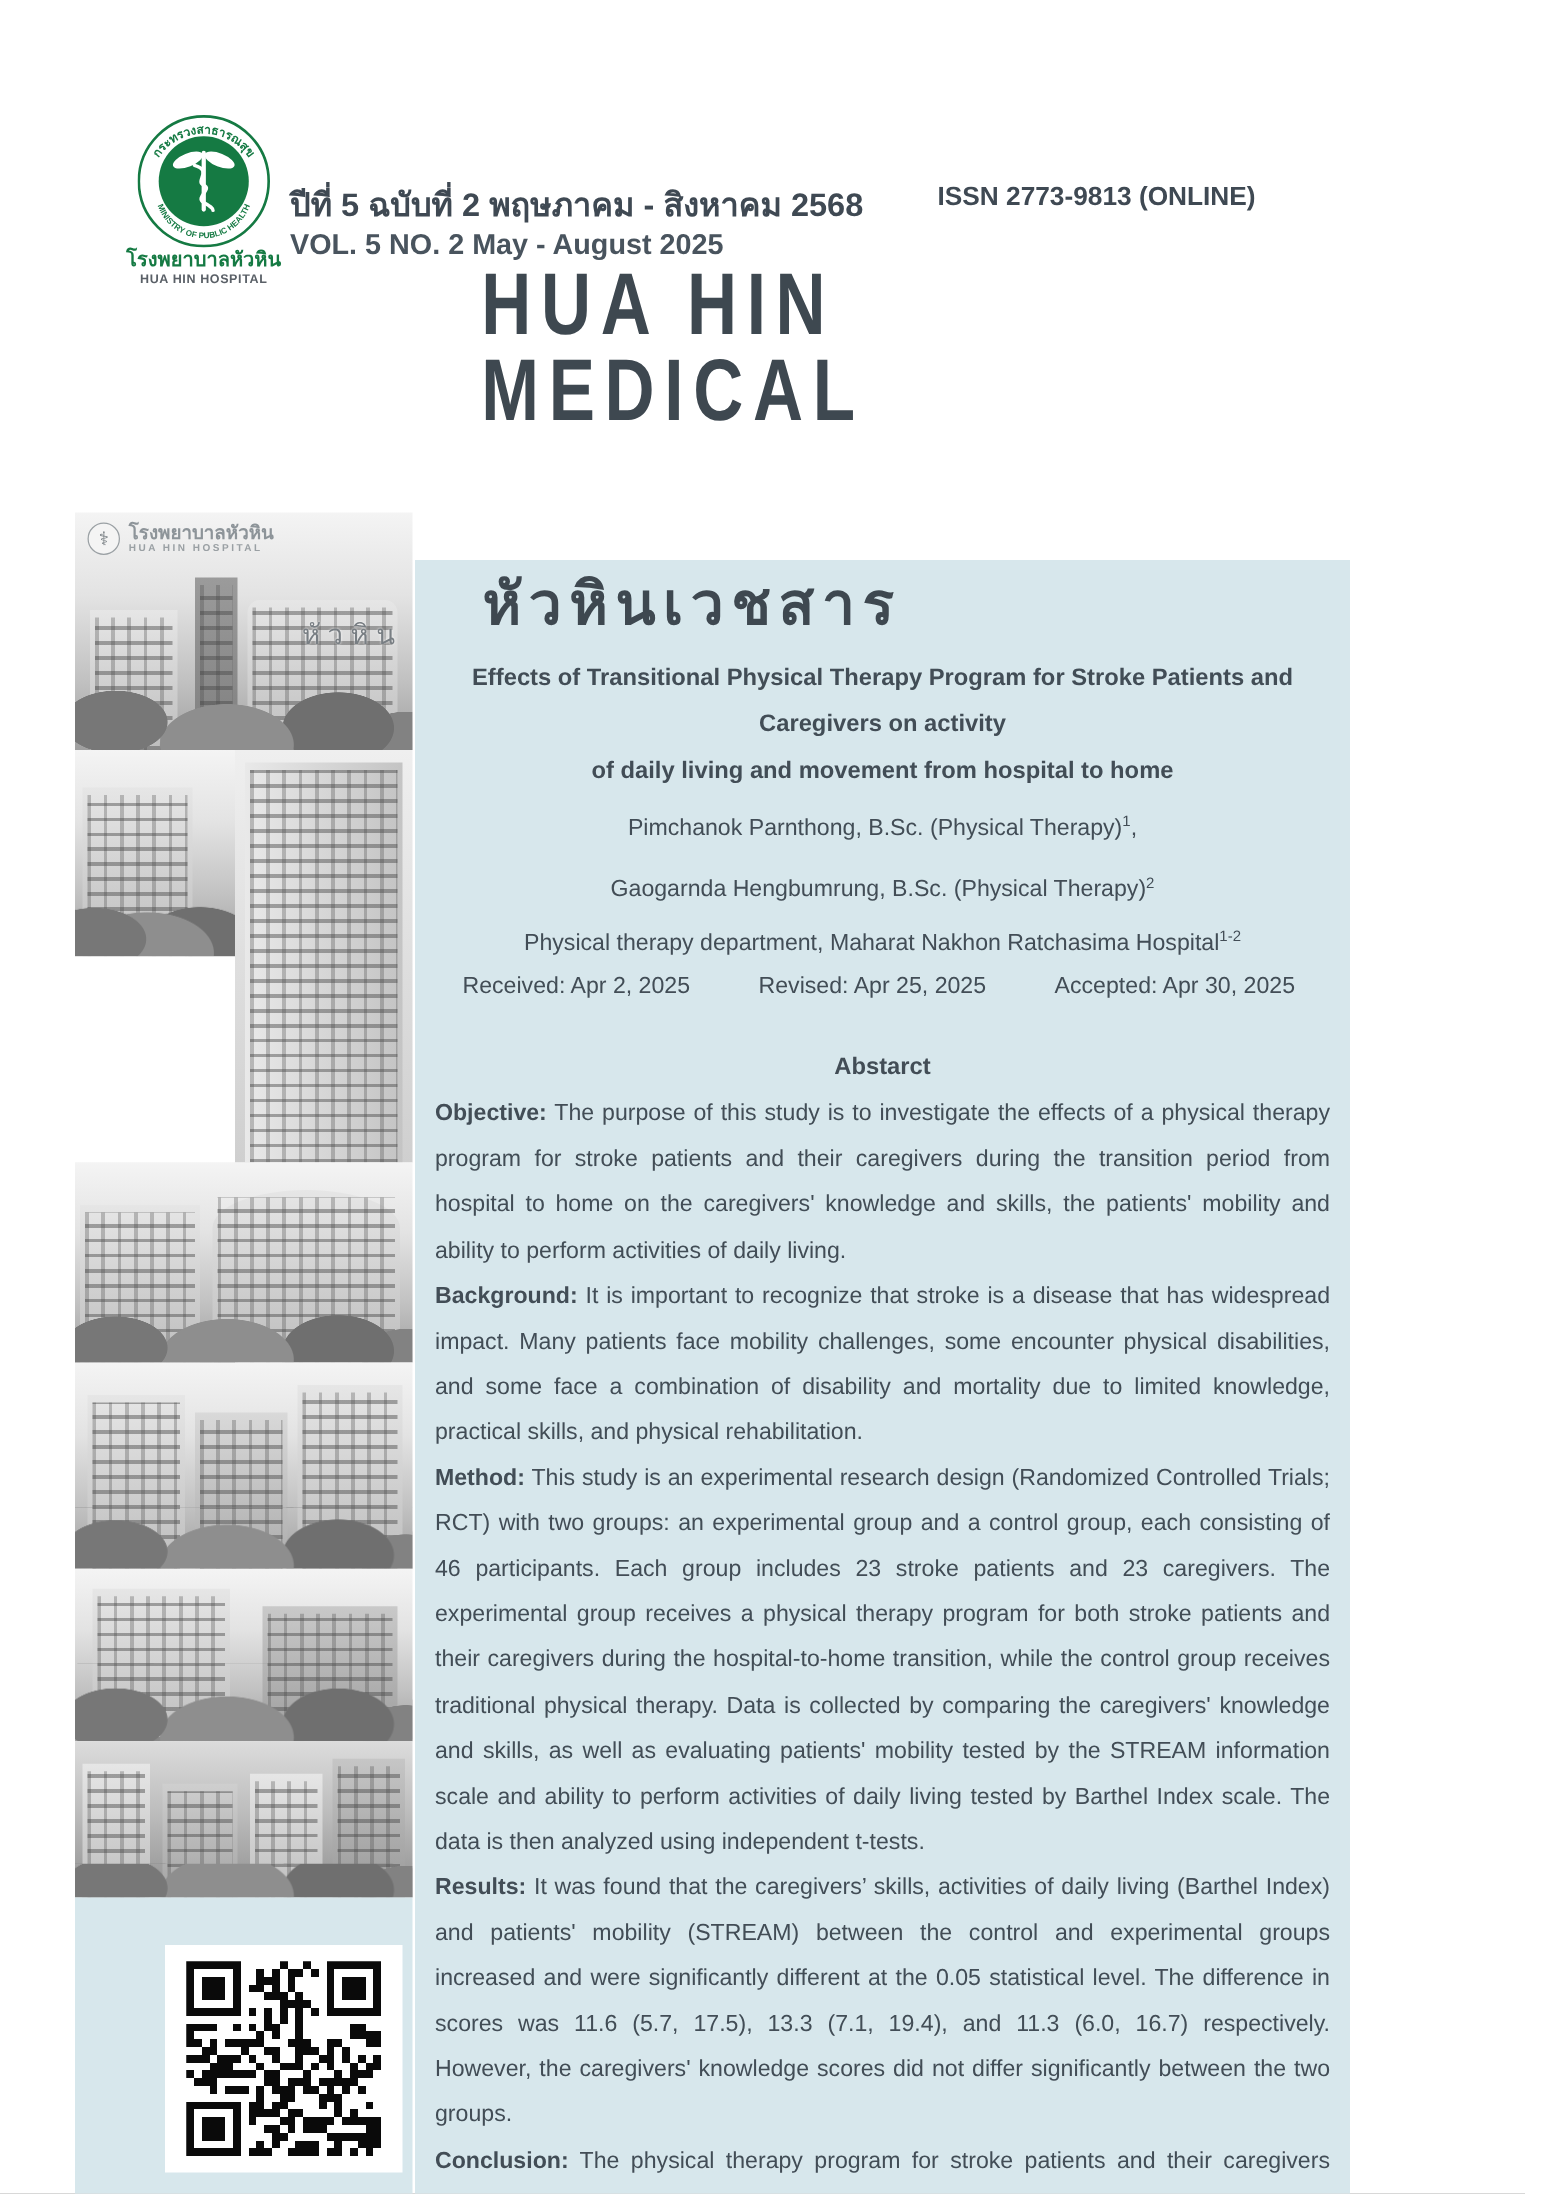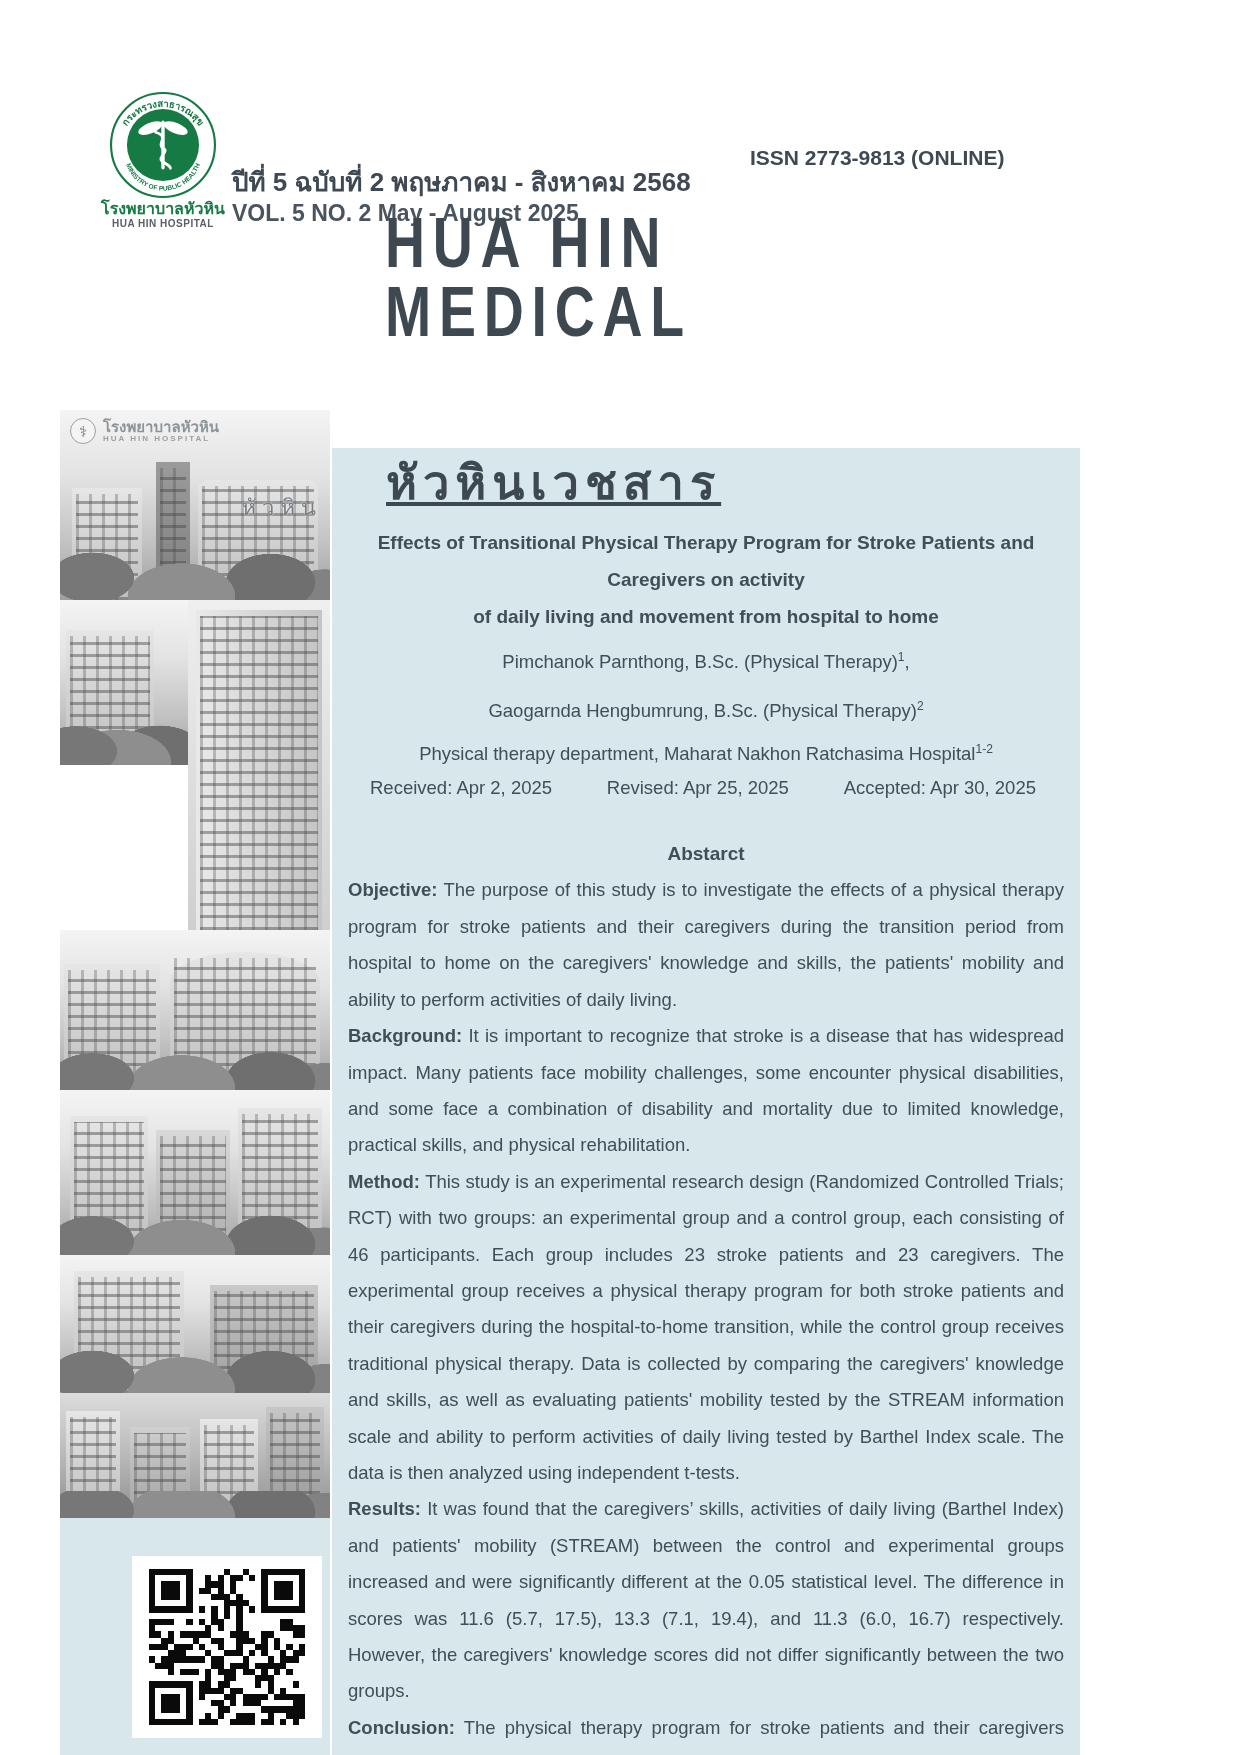--- a/index.html
+++ b/index.html
@@ -12,21 +12,21 @@
   body{background:#888;font-family:"Liberation Sans","DejaVu Sans",sans-serif;}
   .page{position:relative;width:1241px;height:1755px;background:#ffffff;margin:0 auto;overflow:hidden;}
 
   
   .logo-block{position:absolute;left:78px;top:92px;width:170px;text-align:center;}
   .logo-svg{display:block;margin:0 auto;}
   .logo-caption-thai{font-size:16px;font-weight:bold;color:var(--logo-green);line-height:18px;margin-top:2px;}
   .logo-caption-en{font-size:10px;font-weight:bold;color:#5a6067;letter-spacing:.5px;line-height:12px;}
 
   .issue-block{position:absolute;left:232px;top:148px;}
-  .issue-thai{font-size:26px;font-weight:bold;color:var(--ink);line-height:32px;margin-top:18px;}
+  .issue-thai{font-size:26px;font-weight:bold;color:var(--ink);line-height:32px;}
   .issue-en{font-size:23px;font-weight:bold;color:#49545e;line-height:30px;}
 
   .issn{position:absolute;left:750px;top:146px;font-size:21px;font-weight:bold;color:var(--ink);}
 
   
   .masthead{position:absolute;left:385px;top:208px;z-index:3;}
   .masthead .line{display:block;height:69px;}
   .masthead .line span{display:inline-block;font-size:66px;font-weight:bold;color:#3e4850;
       letter-spacing:.14em;transform:scaleX(.84) scaleY(1.06);transform-origin:left top;line-height:66px;}
 
@@ -52,21 +52,21 @@
       letter-spacing:6px;z-index:2;text-shadow:0 0 2px #ffffff;}
   .mosaic{display:grid;grid-template-columns:128px 142px;}
   .qr-panel{height:299px;background:var(--panel-blue);position:relative;}
   .qr-box{position:absolute;left:72px;top:38px;width:190px;height:182px;background:#ffffff;
       display:flex;align-items:center;justify-content:center;}
   .qr-box svg{display:block;}
 
   
   .panel{position:absolute;left:332px;top:448px;width:748px;min-height:1244px;background:var(--panel-blue);
       padding:6px 16px 10px 16px;z-index:1;}
-  .jt-thai{font-size:47px;font-weight:bold;color:#3e4850;line-height:58px;margin-left:38px;letter-spacing:6px;text-decoration:underline;}
+  .jt-thai{font-size:47px;font-weight:bold;color:#3e4850;line-height:58px;margin-left:38px;letter-spacing:6px;}
   .paper-title{margin-top:12px;text-align:center;font-weight:bold;font-size:19px;color:var(--body-ink);}
   .paper-title .t-line{display:block;line-height:37px;}
   .author-line{text-align:center;font-size:18.5px;color:var(--body-ink);line-height:44px;}
   .author-line sup,.affiliation sup{font-size:12px;}
   .affiliation{text-align:center;font-size:18.5px;color:var(--body-ink);line-height:33px;}
   .dates-row{display:flex;justify-content:space-between;margin-top:7px;padding:0 28px 0 22px;
       font-size:18.5px;color:var(--body-ink);}
   .abs-heading{margin-top:44px;text-align:center;font-size:19px;font-weight:bold;color:var(--body-ink);}
   .sections{margin-top:7px;}
   .sections p{font-size:18.5px;line-height:36.4px;color:var(--body-ink);text-align:justify;}

